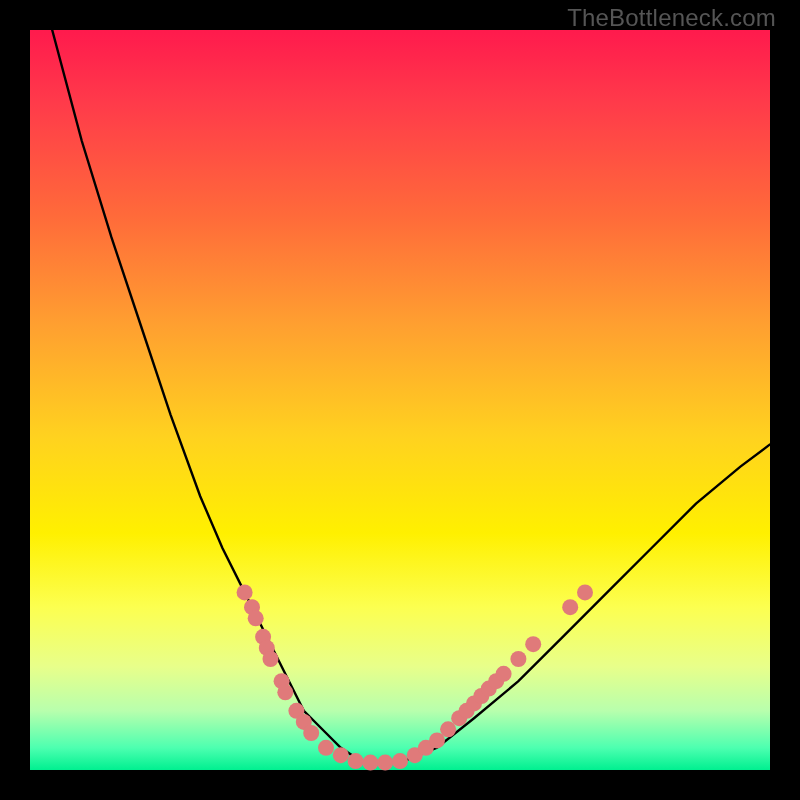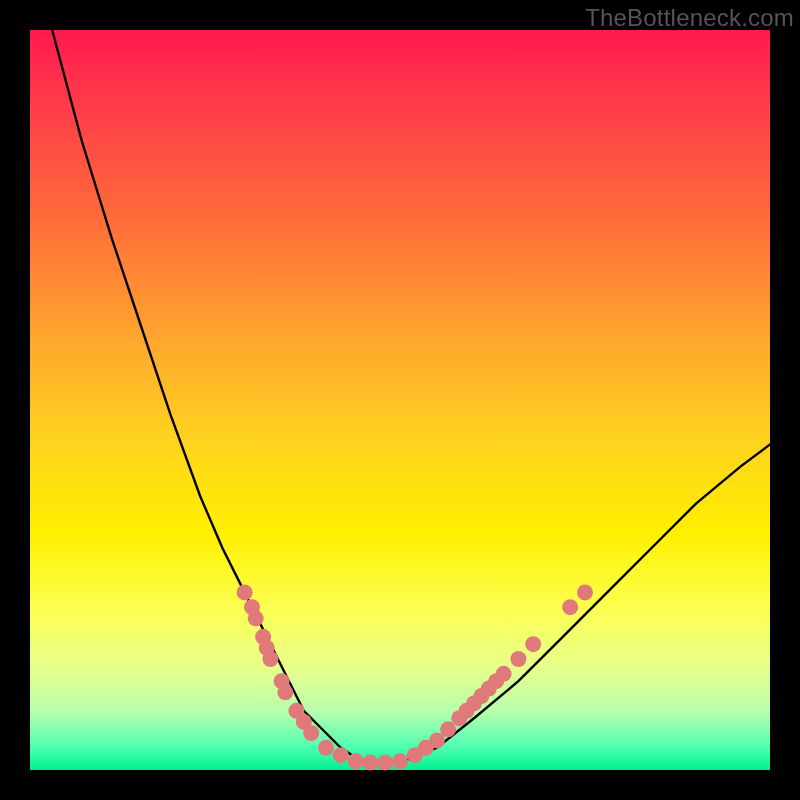--- a/index.html
+++ b/index.html
@@ -37,21 +37,21 @@
       #fcff50 78%,
       #e8ff8a 86%,
       #b8ffad 92%,
       #4dffb0 97%,
       #00f090 100%
     );
   }
   .watermark {
     position: absolute;
     top: 4px;
-    right: 6px;
+    right: 24px;
     color: #555;
     font-size: 24px;
     font-weight: 500;
     letter-spacing: 0.2px;
     user-select: none;
   }
   svg.curve {
     position: absolute;
     left: 0;
     top: 0;

